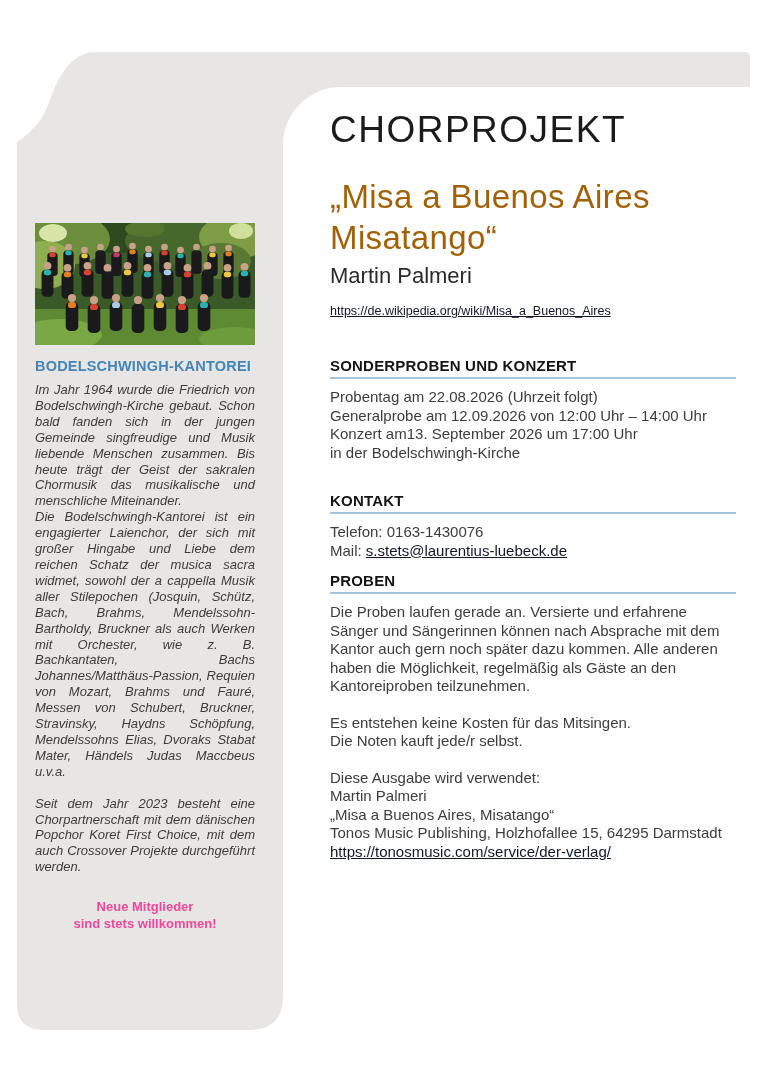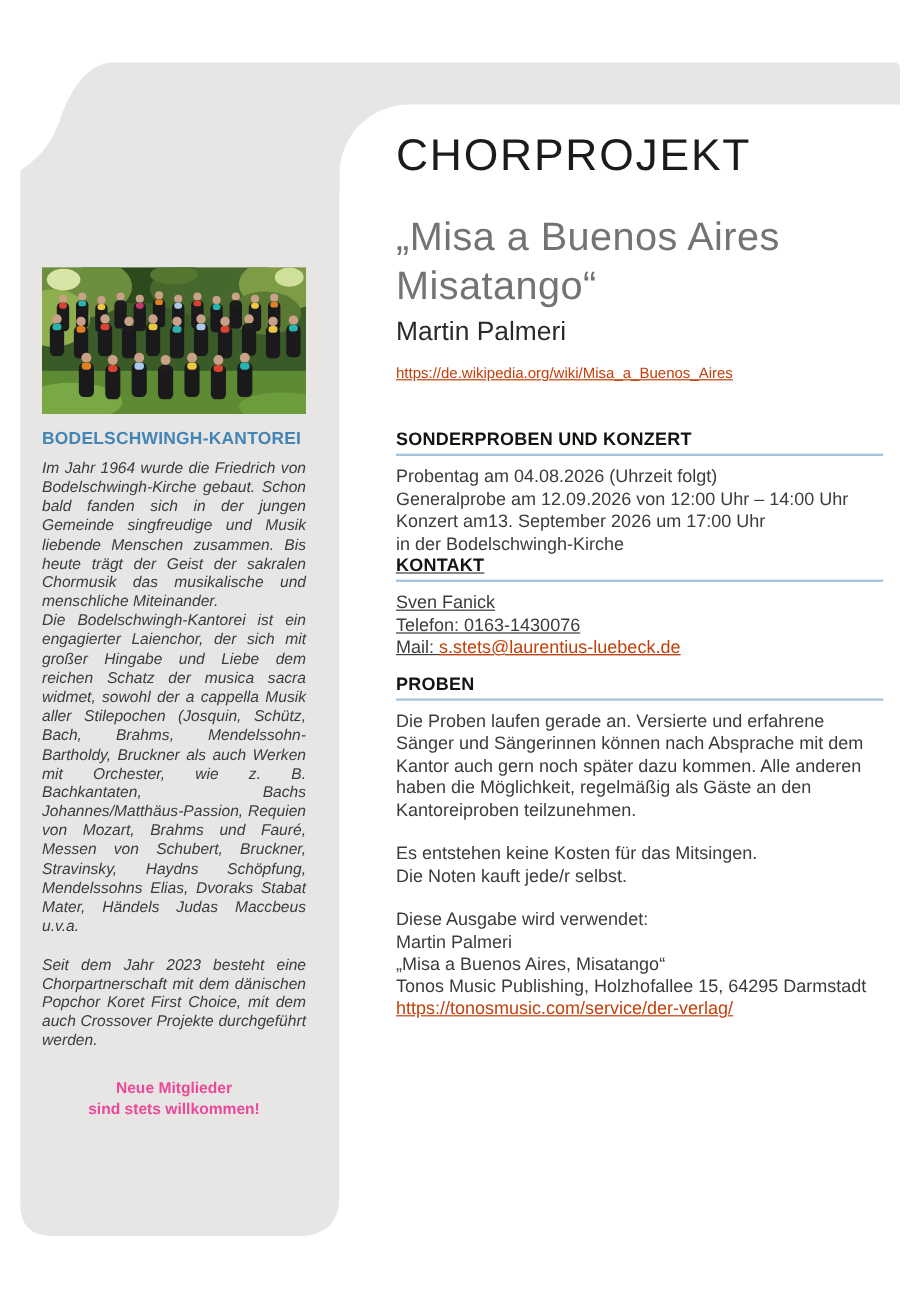--- a/index.html
+++ b/index.html
@@ -37,36 +37,36 @@
   }
 
   
   .main{position:absolute;left:330px;top:108px;width:406px;}
   .kicker{
     margin:0;font-size:37px;line-height:44px;font-weight:400;
     letter-spacing:1.5px;color:#1b1b1b;
   }
   .title{
     margin:24px 0 0 0;font-size:33px;line-height:41px;font-weight:400;
-    letter-spacing:.4px;color:#737373;
+    letter-spacing:.4px;color:#a16207;
   }
   .composer{margin:4px 0 0 0;font-size:22px;line-height:27px;font-weight:400;color:#2a2a2a;}
-  a.link{color:#c2410c;text-decoration:underline;text-align:right;}
+  a.link{color:#0f172a;text-decoration:underline;text-align:right;}
   .wiki-link{display:inline-block;margin-top:15px;font-size:12.5px;}
 
   .section{margin-top:0;}
   .sec-head{
     margin:0;font-size:15px;font-weight:700;letter-spacing:.2px;color:#141414;
   }
   .sec-rule{
     height:0;border:none;border-bottom:2px solid #a6c5dd;
     margin:3px 0 9px 0;
   }
   .mt-s1{margin-top:38px;}
-  .mt-s2{text-decoration:underline;}
+  .mt-s2{margin-top:30px;}
   .mt-s3{margin-top:12px;}
   .body-text{font-size:15px;line-height:18.5px;color:#3c3c3c;}
   .body-text p{margin:0;}
   .body-text p.gap{margin-top:18px;}
 </style>
 </head>
 <body>
 
 <div class="page">
 
@@ -160,33 +160,32 @@
 
     <h3 class="composer">Martin Palmeri</h3>
 
     <a class="link wiki-link" href="#">https://de.wikipedia.org/wiki/Misa_a_Buenos_Aires</a>
 
     
     <section class="section mt-s1">
       <h4 class="sec-head">SONDERPROBEN UND KONZERT</h4>
       <hr class="sec-rule">
       <div class="body-text">
-        <p>Probentag am 04.08.2026 (Uhrzeit folgt)</p>
+        <p>Probentag am 22.08.2026 (Uhrzeit folgt)</p>
         <p>Generalprobe am 12.09.2026 von 12:00 Uhr – 14:00 Uhr</p>
         <p>Konzert am13. September 2026 um 17:00 Uhr</p>
         <p>in der Bodelschwingh-Kirche</p>
       </div>
     </section>
 
     
     <section class="section mt-s2">
       <h4 class="sec-head">KONTAKT</h4>
       <hr class="sec-rule">
       <div class="body-text">
-        <p>Sven Fanick</p>
         <p>Telefon: 0163-1430076</p>
         <p><span>Mail: </span><a class="link" href="#">s.stets@laurentius-luebeck.de</a></p>
       </div>
     </section>
 
     
     <section class="section mt-s3">
       <h4 class="sec-head">PROBEN</h4>
       <hr class="sec-rule">
       <div class="body-text">

